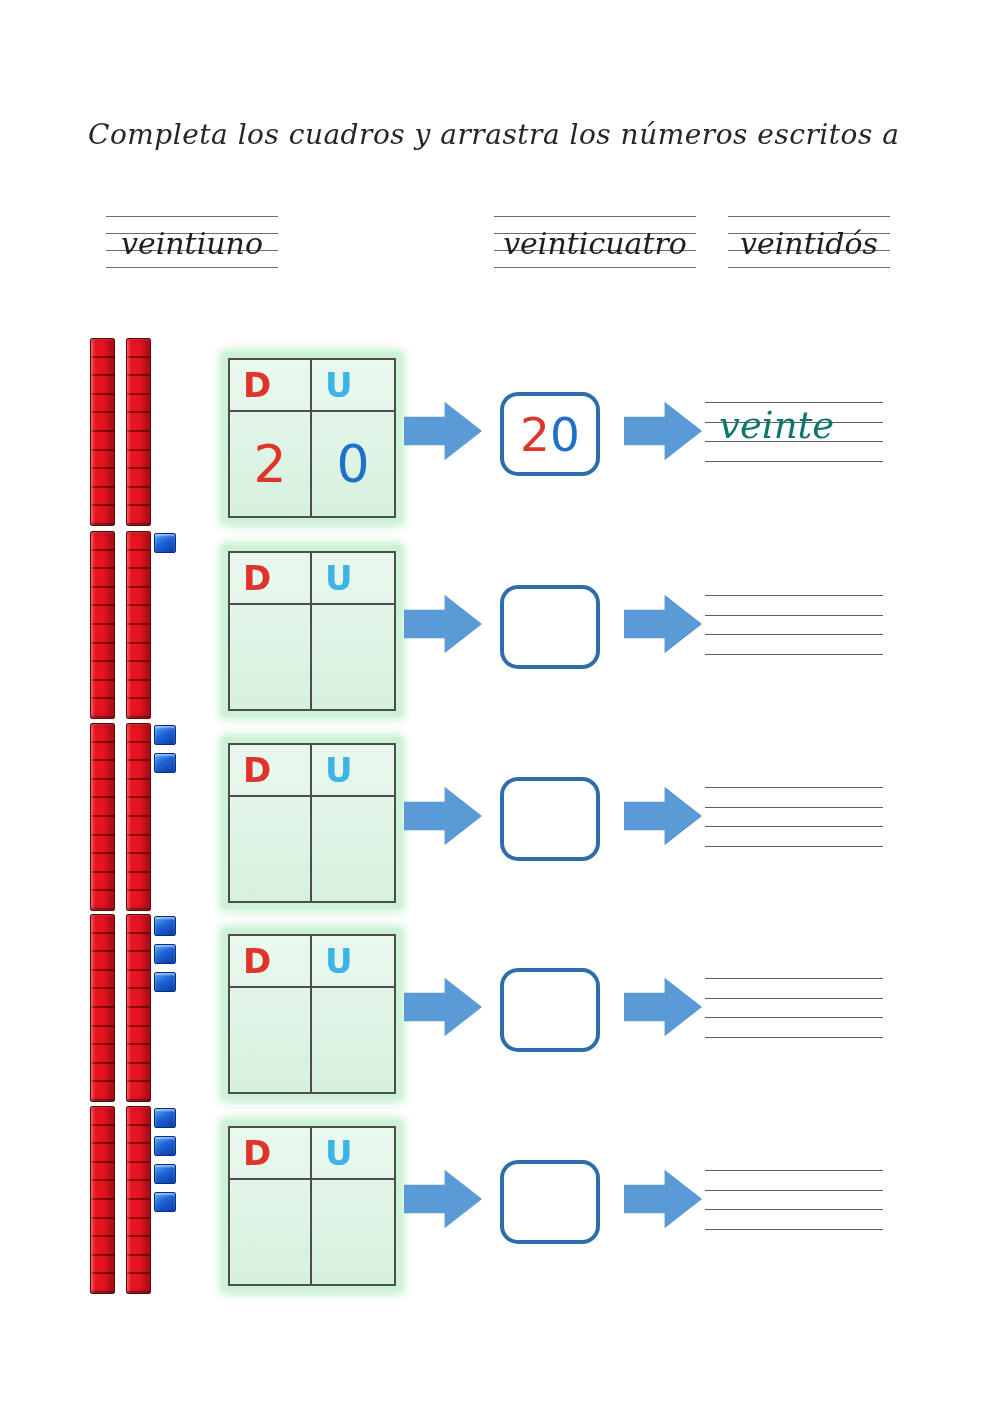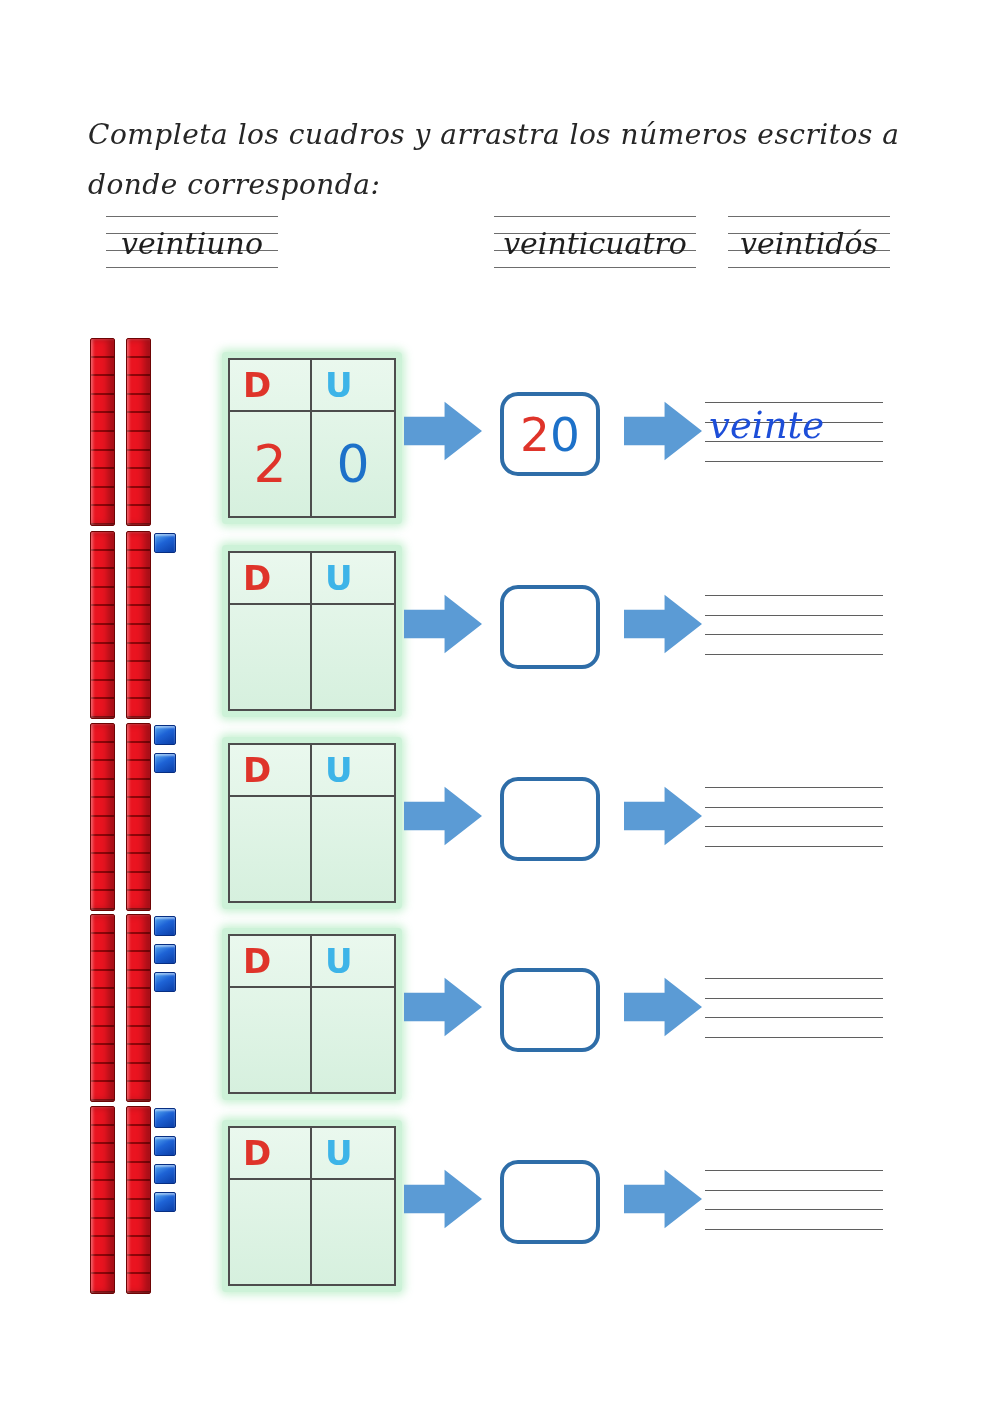--- a/index.html
+++ b/index.html
@@ -71,30 +71,29 @@
   
   .numbox{position:absolute;left:500px;top:54px;width:92px;height:76px;background:#fff;
           border:4px solid #2e6da8;border-radius:18px;display:flex;align-items:center;
           justify-content:center;font-size:47px;font-family:"DejaVu Sans",sans-serif;}
   .numbox .red{color:#df342a;}
   .numbox .blue{color:#1d71c9;}
 
   
   .write-area{position:absolute;left:705px;top:64px;width:178px;height:62px;}
   .write-area .ruled-l{position:absolute;left:0;right:0;top:0;}
-  .write-area .handwriting{position:absolute;left:4px;top:2px;font-family:"DejaVu Serif",serif;
-            font-style:italic;font-size:37px;color:#1d4ed8;}
+  .write-area .handwriting{position:absolute;left:14px;top:2px;font-family:"DejaVu Serif",serif;
+            font-style:italic;font-size:37px;color:#0f766e;}
 </style>
 </head>
 <body>
 
 <div class="page">
 
   <div class="title-line l1">Completa los cuadros y arrastra los números escritos a</div>
-  <div class="title-line l2">donde corresponda:</div>
 
   <div class="wb wb1">
     <div class="ruled-s"></div>
     <span class="word">veintiuno</span>
   </div>
   <div class="wb wb3">
     <div class="ruled-s"></div>
     <span class="word">veinticuatro</span>
   </div>
   <div class="wb wb4">

